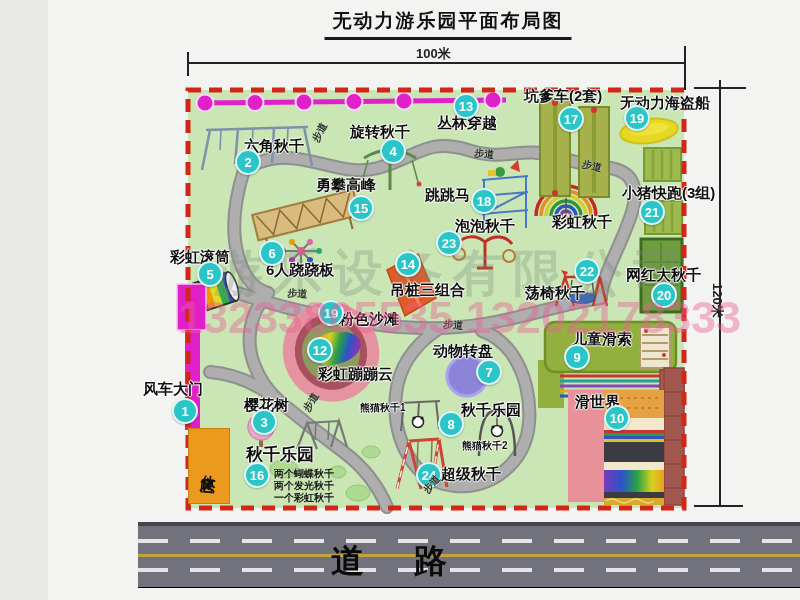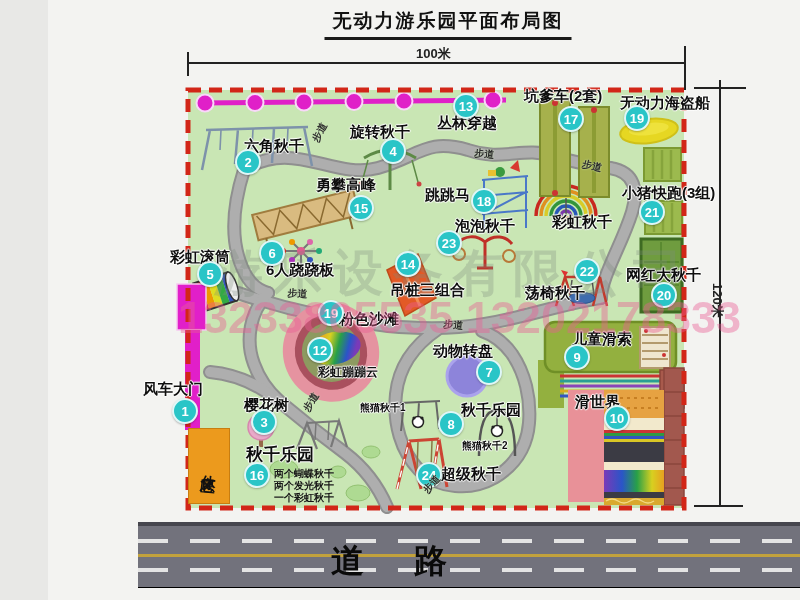--- a/index.html
+++ b/index.html
@@ -323,21 +323,21 @@
       <div class="lbl" style="left: 385px; top: 343px; font-size: 15px;">动物转盘</div>
       <div class="badge" style="left: 428px; top: 359px;">7</div>
       <div class="lbl" style="left: 413px; top: 402px; font-size: 15px;">秋千乐园</div>
       <div class="badge" style="left: 390px; top: 411px;">8</div>
       <div class="lbl" style="left: 524px; top: 331px; font-size: 15px;">儿童滑索</div>
       <div class="badge" style="left: 516px; top: 344px;">9</div>
       <div class="lbl" style="left: 527px; top: 394px; font-size: 15px;">滑世界</div>
       <div class="badge" style="left: 556px; top: 405px;">10</div>
       <div class="lbl" style="left: 291px; top: 311px; font-size: 15px;">粉色沙滩</div>
       <div class="badge" style="left: 270px; top: 300px;">19</div>
-      <div class="lbl" style="left: 256px; top: 366px; font-size: 12px; padding-left: 14px;">彩虹蹦蹦云</div>
+      <div class="lbl" style="left: 256px; top: 366px; font-size: 15px; padding-left: 14px;">彩虹蹦蹦云</div>
       <div class="badge" style="left: 259px; top: 337px;">12</div>
       <div class="lbl" style="left: 389px; top: 115px; font-size: 15px;">丛林穿越</div>
       <div class="badge" style="left: 405px; top: 93px;">13</div>
       <div class="lbl" style="left: 342px; top: 282px; font-size: 15px;">吊桩三组合</div>
       <div class="badge" style="left: 347px; top: 251px;">14</div>
       <div class="lbl" style="left: 268px; top: 177px; font-size: 15px;">勇攀高峰</div>
       <div class="badge" style="left: 300px; top: 195px;">15</div>
       <div class="lbl" style="left: 198px; top: 446px; font-size: 17px;">秋千乐园</div>
       <div class="badge" style="left: 196px; top: 462px;">16</div>
       <div class="lbl" style="left: 476px; top: 88px; font-size: 15px;">坑爹车(2套)</div>

